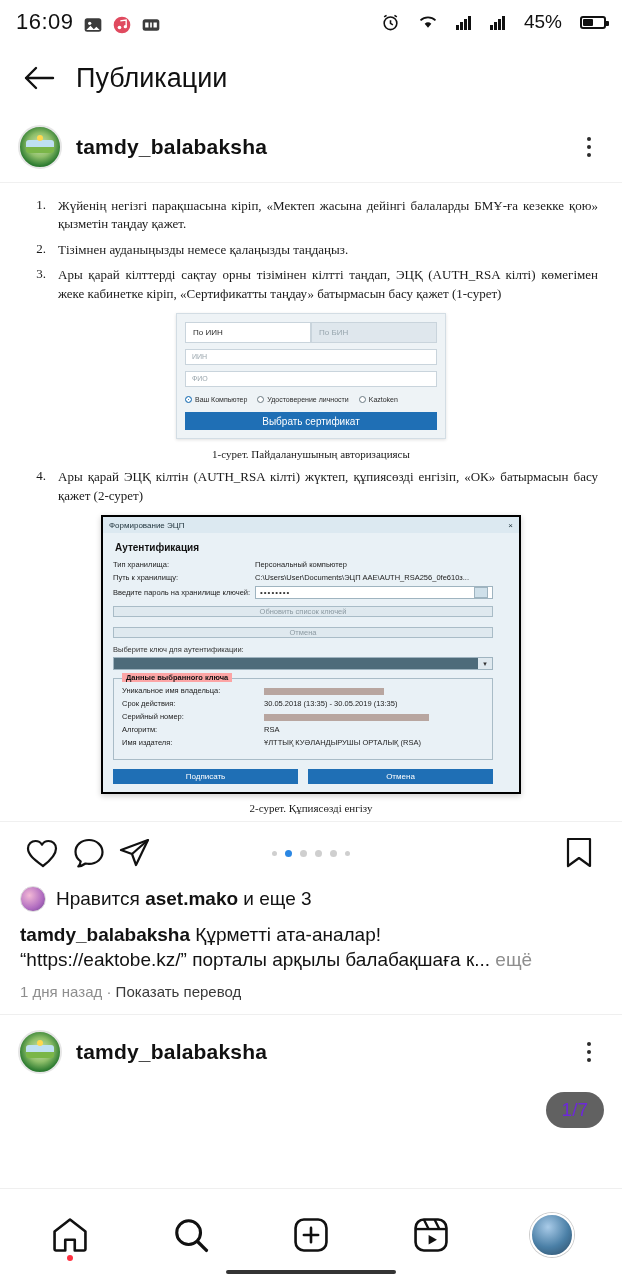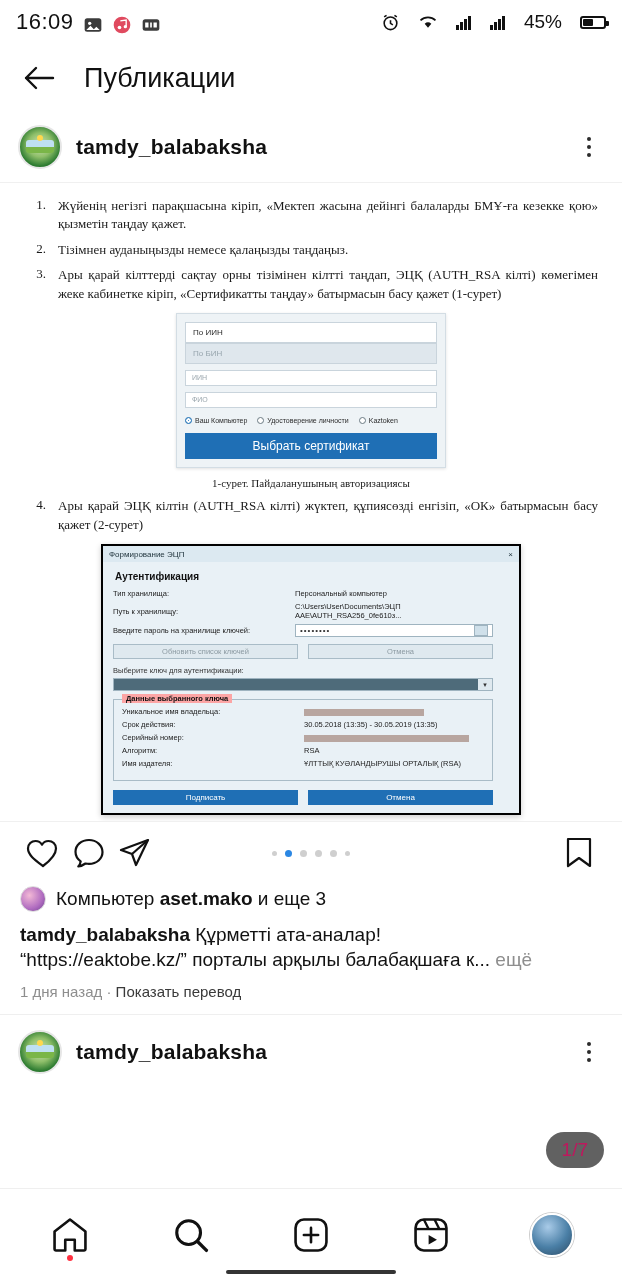--- a/index.html
+++ b/index.html
@@ -26,21 +26,21 @@
     position: relative;
   }
   .batt-shape:after {
     content:""; position:absolute; right:-5px; top:3px; width:3px; height:5px;
     background:#111; border-radius: 0 1px 1px 0;
   }
   .batt-fill { position:absolute; left:1px; top:1px; bottom:1px; width:45%; background:#111; border-radius:1px; }
 
   
   .header {
-    height: 68px; display:flex; align-items:center; gap: 28px; padding: 0 22px;
+    height: 68px; display:flex; align-items:center; gap: 20px; padding: 0 22px;
   }
   .back-arrow { width: 34px; height: 34px; display:flex; align-items:center; justify-content:center; }
   .header-title { font-size: 27px; color:#101010; font-weight:400; }
 
   
   .post-head {
     height: 70px; display:flex; align-items:center; padding: 0 18px; gap: 14px;
   }
   .avatar {
     width: 44px; height: 44px; border-radius: 50%;
@@ -70,55 +70,55 @@
   .ol { list-style:none; }
   .li { display:flex; gap: 12px; margin-bottom: 7px; font-family:"Liberation Serif", serif; }
   .li .num { width: 22px; text-align:right; font-size: 13px; flex:none; }
   .li .txt { font-size: 13px; line-height: 1.42; text-align: justify; }
 
   
   .fig1 {
     width: 270px; margin: 10px auto 2px auto; background:#eef3f6; border:1px solid #d3dde4;
     padding: 8px; box-shadow: 0 1px 3px rgba(0,0,0,.12);
   }
-  .tabs1 { display:flex;flex-direction:column; }
+  .tabs1 { display:flex; }
   .tab1 { flex:1; font-size:8px; padding:5px 7px; background:#fff; border:1px solid #c9d4dc; color:#2b2b2b; }
   .tab1.inactive { background:#dfe7ed; color:#98a6ae; }
   .fld { height:16px; background:#fff; border:1px solid #c9d4dc; margin-top:6px;
          font-size:7px; color:#9aa6ad; padding:3px 6px; }
   .radios { display:flex; gap:10px; align-items:center; margin-top:9px; font-size:7px; color:#2b2b2b; }
   .radios span { display:flex; align-items:center; gap:3px; }
   .rdot { width:7px; height:7px; border-radius:50%; border:1px solid #6b7a83; background:#fff; display:inline-block; }
   .rdot.on { border-color:#1168b0; box-shadow: inset 0 0 0 2px #fff, inset 0 0 0 4px #1168b0; }
   .btn-blue {
-    margin-top:9px; height:26px; background:#1f6fb5; color:#fff; font-size:12px;
+    margin-top:9px; height:18px; background:#1f6fb5; color:#fff; font-size:10px;
     display:flex; align-items:center; justify-content:center;
   }
   .cap { text-align:center; font-size:11px; font-family:"Liberation Serif", serif; margin-top:9px; }
 
   
   .fig2 {
     width: 420px; margin: 10px auto 0 auto; background:#e9f1f6;
     border:2px solid #000000; box-shadow: 0 2px 6px rgba(0,0,0,.2);
   }
   .win-title {
     height:16px; background:#dce9f1; display:flex; align-items:center; justify-content:space-between;
     padding: 0 6px; font-size:8px; color:#22363f;
   }
   .win-body { padding: 6px 26px 8px 10px; }
   .win-h { font-size:10px; font-weight:700; color:#111; margin: 3px 0 7px 2px; }
-  .row2 { display:flex; font-size:7.5px; color:#222; margin-bottom:4px; align-items:center;gap:40px; }
+  .row2 { display:flex; font-size:7.5px; color:#222; margin-bottom:4px; align-items:center; }
   .row2 .lbl { width: 142px; flex:none; }
   .row2 .val { flex:1; }
   .pwdbox {
     flex:1; height:13px; background:#fff; border:1px solid #9fb4c0; display:flex; align-items:center;
     justify-content:space-between; padding:0 4px; font-size:8px; letter-spacing:1px; color:#333;
   }
   .eye { width:14px; height:11px; background:#cfe0ea; border:1px solid #9fb4c0; }
-  .btnrow { display:flex; gap:10px; margin-top:7px; }
+  .btnrow { display:flex; gap:10px; margin-top:7px;flex-direction:column; }
   .gbtn { flex:1; height:15px; background:#dfe9ef; border:1px solid #a9bcc7; font-size:7.5px;
           color:#8c9aa2; display:flex; align-items:center; justify-content:center; }
   .sel-lbl { font-size:7.5px; color:#333; margin-top:7px; }
   .combo { height:13px; background:#4e6b7a; border:1px solid #9fb4c0; margin-top:3px; position:relative; }
   .combo .arrow { position:absolute; right:0; top:0; bottom:0; width:14px; background:#dfe9ef;
                   display:flex; align-items:center; justify-content:center; font-size:7px; color:#333; }
   .group {
     margin-top:8px; border:1px solid #a9bcc7; padding:7px 8px 8px 8px; position:relative;
   }
   .group-t { position:absolute; top:-6px; left:8px; background:#fca5a5; font-size:7.5px; font-weight:700; padding:0 4px; color:#111; }
@@ -151,22 +151,22 @@
   .caption .more { color:#8e8e8e; }
   .meta { padding: 10px 20px 0 20px; font-size:15px; color:#8e8e8e; }
   .meta .tr { color:#3a3a3a; }
 
   
   .divider { height:1px; background:#efefef; margin-top:14px; }
   .post-head2 { height: 74px; display:flex; align-items:center; padding: 0 18px; gap: 14px; }
 
   
   .counter {
-    position:absolute; right: 18px; top: 1132px;
-    background: rgba(0,0,0,.62); color:#be185d; font-size:19px;
+    position:absolute; right: 18px; top: 1092px;
+    background: rgba(0,0,0,.62); color:#6d28d9; font-size:19px;
     padding: 7px 16px; border-radius: 18px;
   }
 
   
   .bottomnav {
     position:absolute; left:0; right:0; bottom:0; height: 92px;
     border-top:1px solid #efefef; background:#fff;
     display:flex; align-items:center; justify-content:space-around; padding: 0 10px;
   }
   .nav-item { width:60px; height:60px; display:flex; align-items:center; justify-content:center; position:relative; }
@@ -414,21 +414,21 @@
     <div class="act save">
       <svg width="28" height="32" viewBox="0 0 28 32">
           <path d="M3 2h22v27l-11-8-11 8z" fill="none" stroke="#111" stroke-width="2.2" stroke-linejoin="round"></path>
         </svg>
     </div>
   </div>
 
   <div class="likes">
     <div class="like-av"></div>
     <div class="likes-txt">
-      <span>Компьютер</span>
+      <span>Нравится</span>
       <b>aset.mako</b>
       <span>и еще 3</span>
     </div>
   </div>
 
   <div class="caption">
     <span class="u">tamdy_balabaksha</span>
     <span>Құрметті ата-аналар!</span>
     <div>
       <span>“https://eaktobe.kz/” порталы арқылы балабақшаға к...</span>

